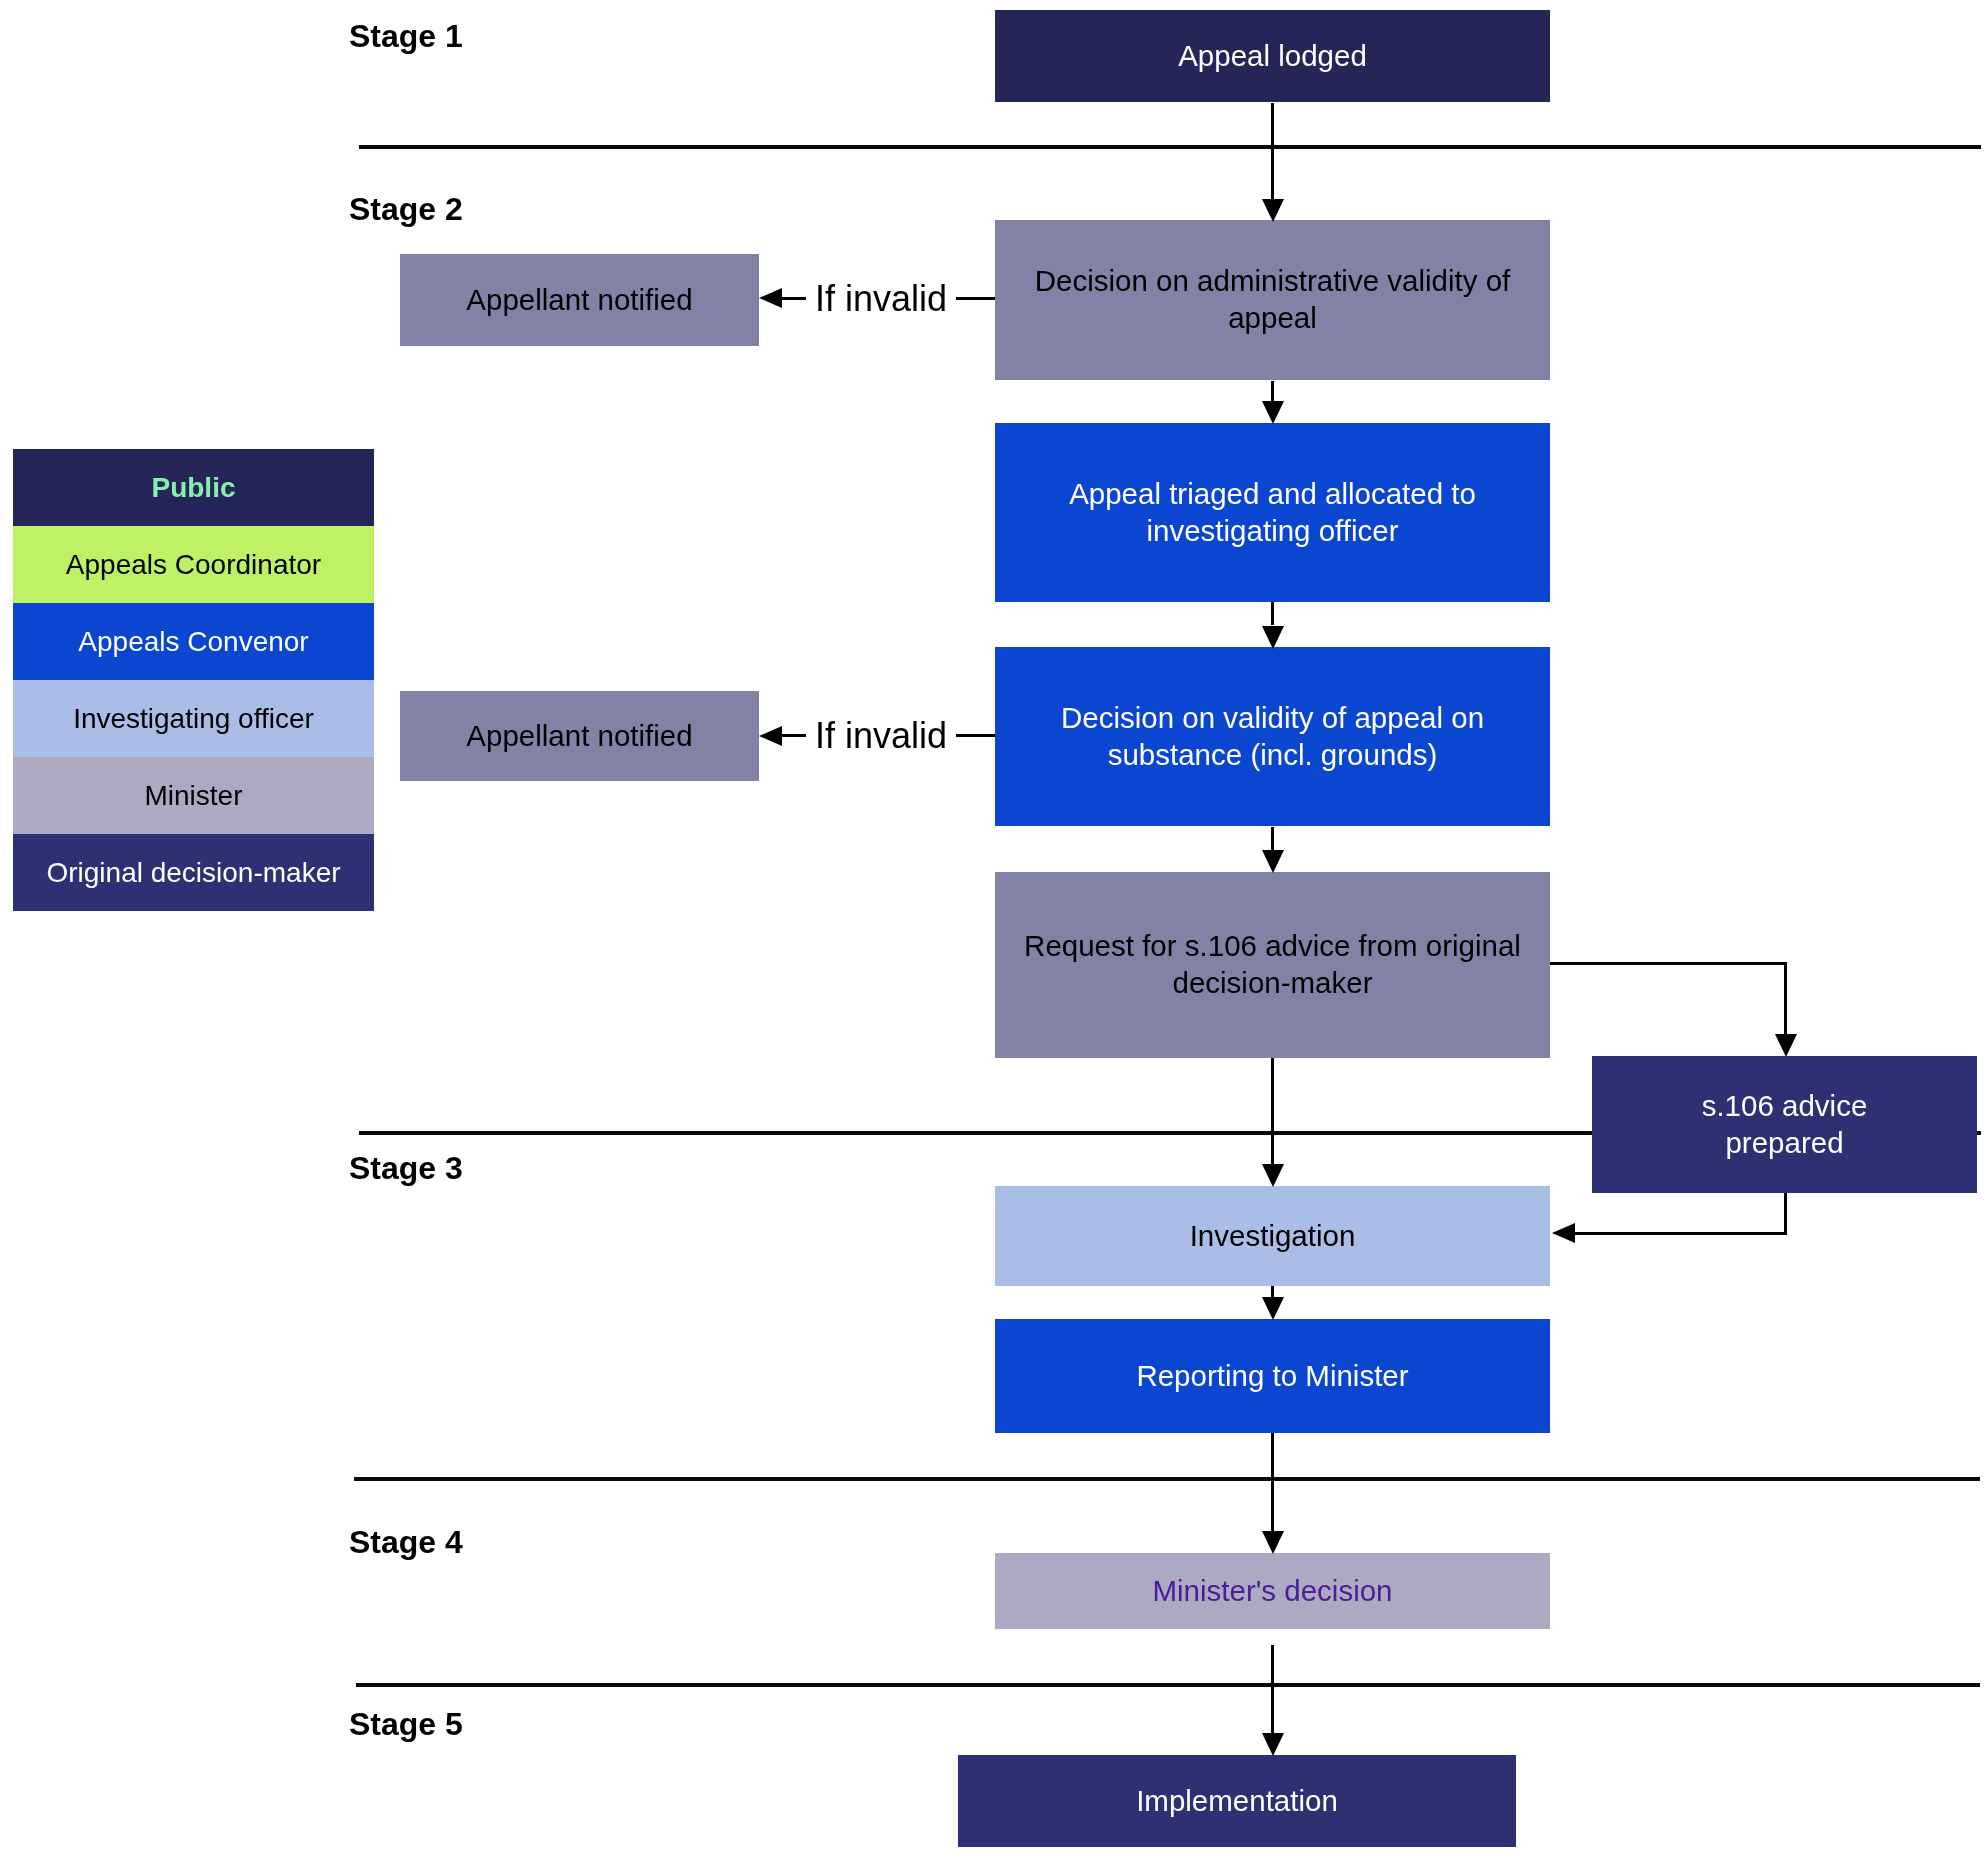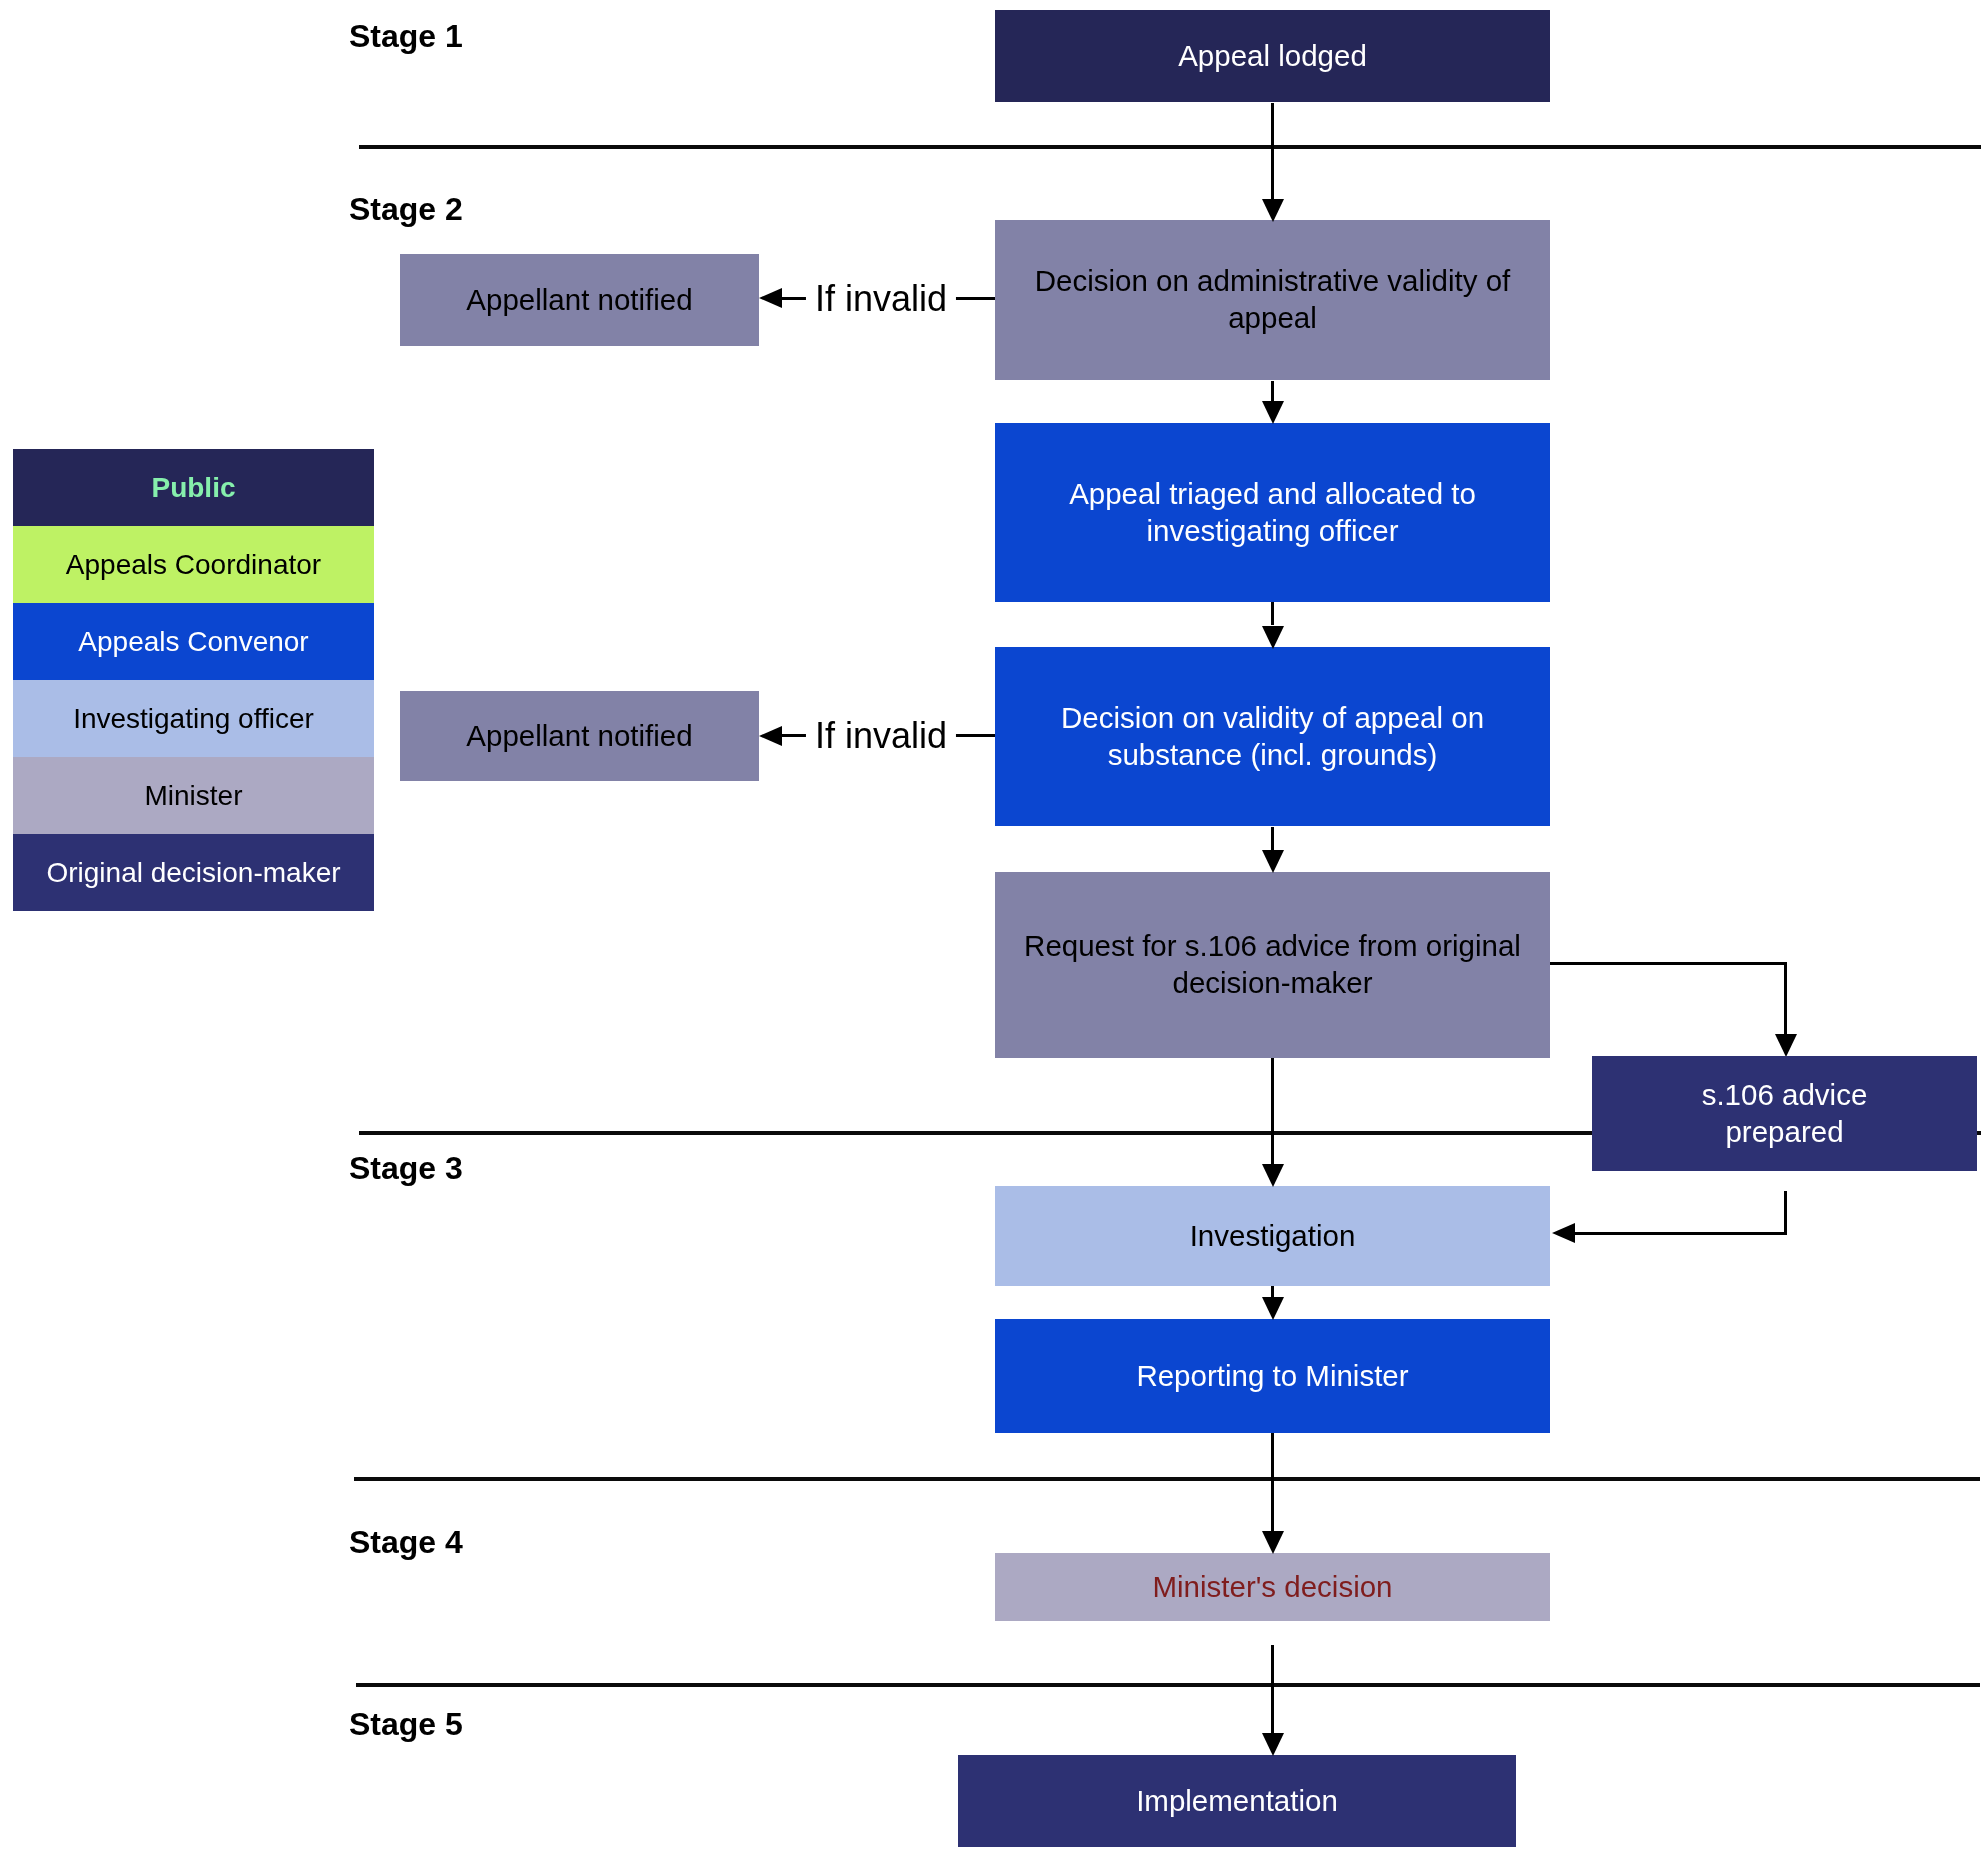--- a/index.html
+++ b/index.html
@@ -118,33 +118,33 @@
     </div>
 
   <div class="node" style="left: 400px; top: 691px; width: 359px; height: 90px; background-color: rgb(130, 130, 167); color: rgb(0, 0, 0);">
       <span class="node-text">Appellant notified</span>
     </div>
 
   <div class="node" style="left: 995px; top: 872px; width: 555px; height: 186px; background-color: rgb(130, 130, 167); color: rgb(0, 0, 0);">
       <span class="node-text">Request for s.106 advice from original decision-maker</span>
     </div>
 
-  <div class="node narrow" style="left: 1592px; top: 1056px; width: 385px; height: 115px; z-index: 3; background-color: rgb(45, 49, 115); color: rgb(255, 255, 255);">
+  <div class="node narrow" style="left: 1592px; top: 1056px; width: 385px; height: 137px; z-index: 3; background-color: rgb(45, 49, 115); color: rgb(255, 255, 255);">
       <span class="node-text">s.106 advice prepared</span>
     </div>
 
   <div class="node" style="left: 995px; top: 1186px; width: 555px; height: 100px; background-color: rgb(170, 189, 231); color: rgb(0, 0, 0);">
       <span class="node-text">Investigation</span>
     </div>
 
   <div class="node" style="left: 995px; top: 1319px; width: 555px; height: 114px; background-color: rgb(11, 70, 208); color: rgb(255, 255, 255);">
       <span class="node-text">Reporting to Minister</span>
     </div>
 
-  <div class="node" style="left: 995px; top: 1553px; width: 555px; height: 68px; background-color: rgb(172, 169, 195); color: #7f1d1d;">
+  <div class="node" style="left: 995px; top: 1553px; width: 555px; height: 76px; background-color: rgb(172, 169, 195); color: #4c1d95;">
       <span class="node-text">Minister's decision</span>
     </div>
 
   <div class="node" style="left: 958px; top: 1755px; width: 558px; height: 92px; background-color: rgb(45, 49, 115); color: rgb(255, 255, 255);">
       <span class="node-text">Implementation</span>
     </div>
 
   <div>
     <div class="vline" style="left:1271px;top:103px;height:96px"></div>
     <div class="ah-down" style="left:1262px;top:199px"></div>

